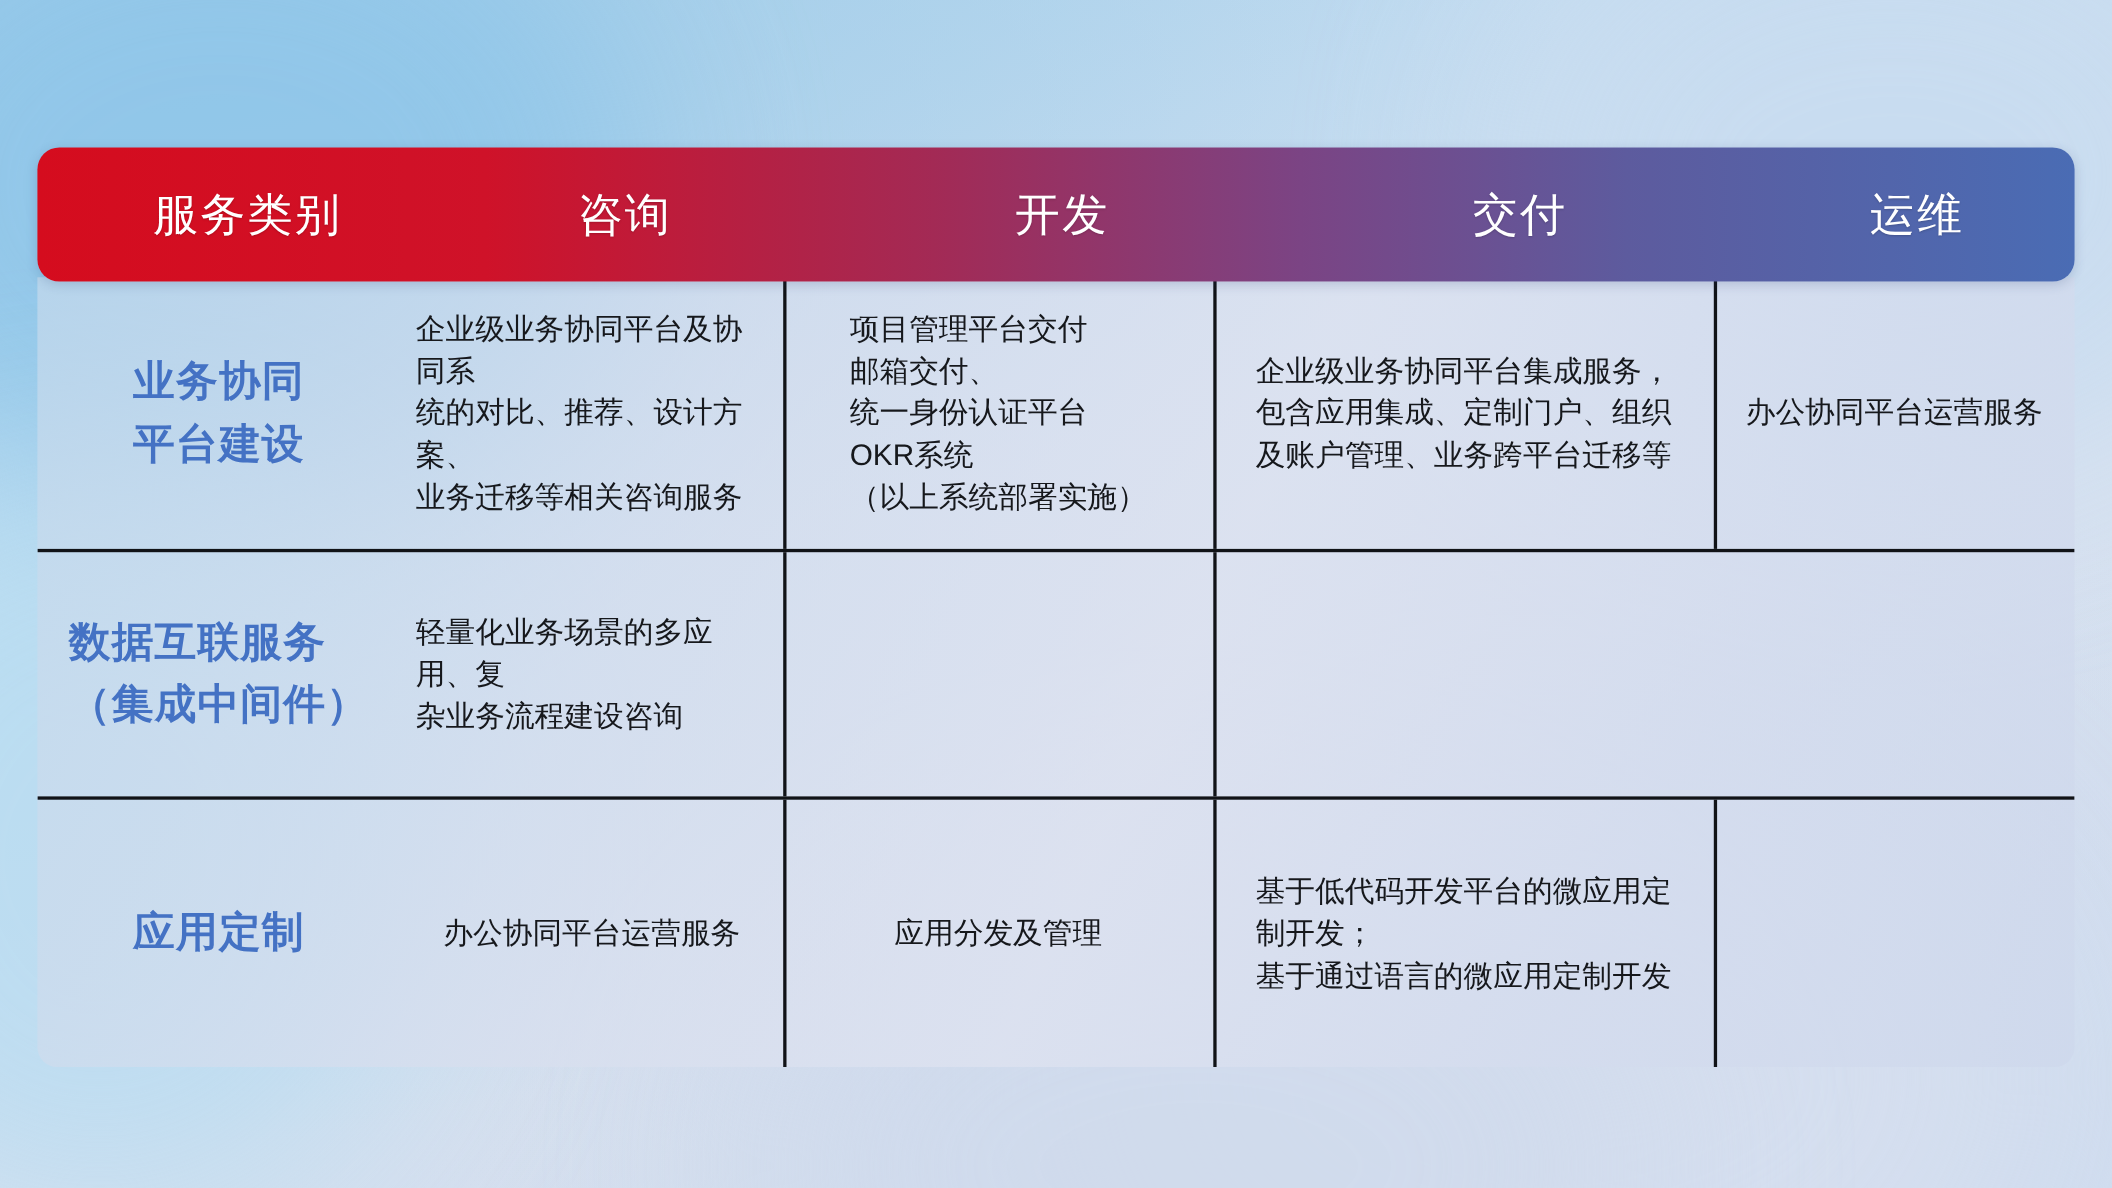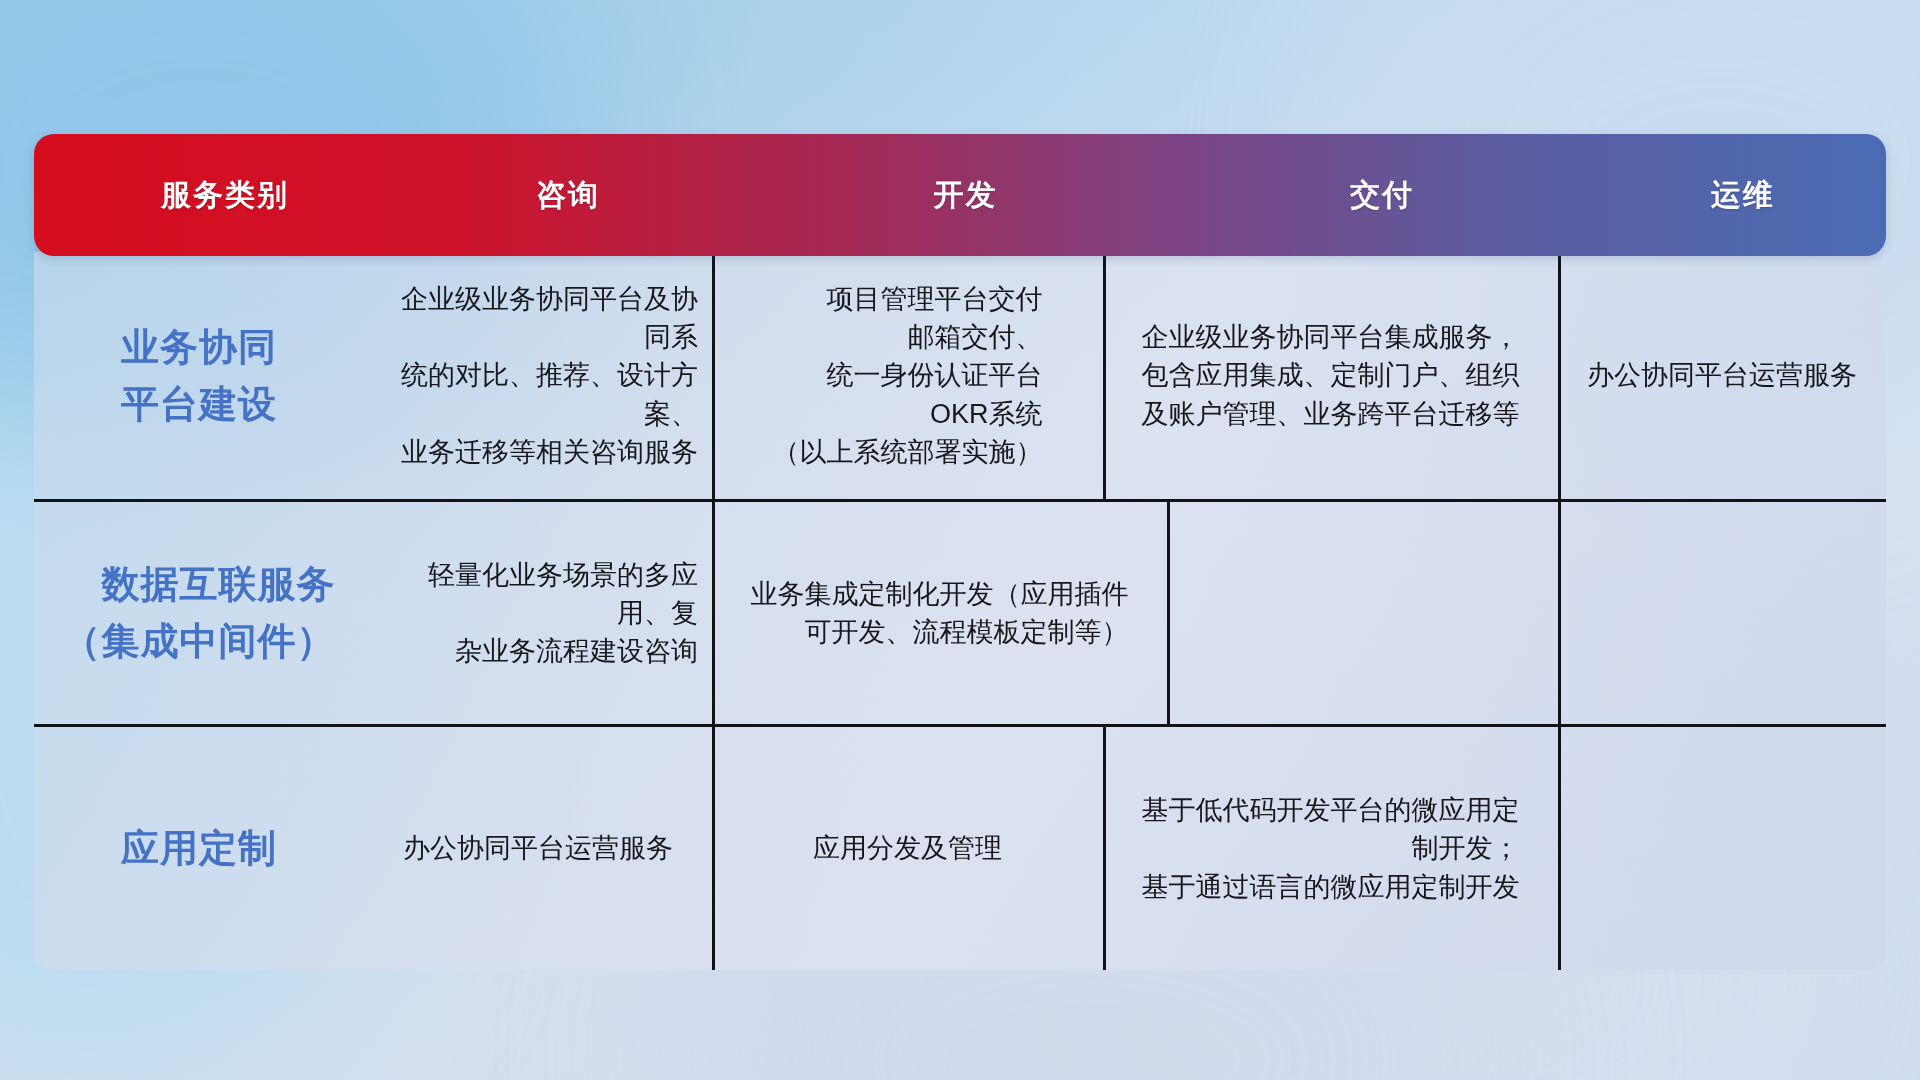--- a/index.html
+++ b/index.html
@@ -49,22 +49,22 @@
     border-radius: 20px;
     background: linear-gradient(90deg, #d50c1e 0%, #cf1229 22%, #a32a55 44%, #7b4484 62%, #5d5b9e 78%, #4a6cb4 100%);
     box-shadow: 0 3px 10px rgba(40,60,110,.18);
     position: relative;
     z-index: 2;
   }
 
   .th {
     text-align: center;
     color: #ffffff;
-    font-size: 30px;
-    font-weight: bold;
+    font-size: 41px;
+    font-weight: normal;
     letter-spacing: 2px;
     text-shadow: 0 1px 2px rgba(0,0,0,.18);
     margin-left: 47px;
   }
 
   .tbody {
     margin-top: -4px;
     border-radius: 0 0 18px 18px;
     overflow: hidden;
     background: linear-gradient(115deg,
@@ -85,21 +85,21 @@
   .tr:last-child { border-bottom: none; }
 
   .row-1 { height: 250px; }
   .row-2 { height: 225px; font-family: Liberation Serif, serif; }
   .row-3 { height: 243px; }
 
   .td {
     display: flex;
     align-items: center;
     justify-content: center;
-    text-align: right;
+    text-align: left;
     padding: 0 14px;
     color: #16181c;
     font-size: 27px;
     line-height: 1.42;
     position: relative;
   }
 
   
   .td.sep::before {
     content: "";
@@ -164,22 +164,20 @@
 包含应用集成、定制门户、组织
 及账户管理、业务跨平台迁移等</div>
       <div class="td c5 cell-text sep">办公协同平台运营服务</div>
     </div>
 
     <div class="tr row-2">
       <div class="td c1 td-cat cell-text">数据互联服务
 （集成中间件）</div>
       <div class="td c2 cell-text">轻量化业务场景的多应用、复
 杂业务流程建设咨询</div>
-      <div class="td c3 cell-text sep">业务集成定制化开发（应用插件
-可开发、流程模板定制等）</div>
       <div class="td c4 cell-text sep"></div>
       <div class="td c5 cell-text sep"></div>
     </div>
 
     <div class="tr row-3">
       <div class="td c1 td-cat cell-text">应用定制</div>
       <div class="td c2 cell-text">办公协同平台运营服务</div>
       <div class="td c4 cell-text sep">应用分发及管理</div>
       <div class="td c3 cell-text sep">基于低代码开发平台的微应用定
 制开发；

